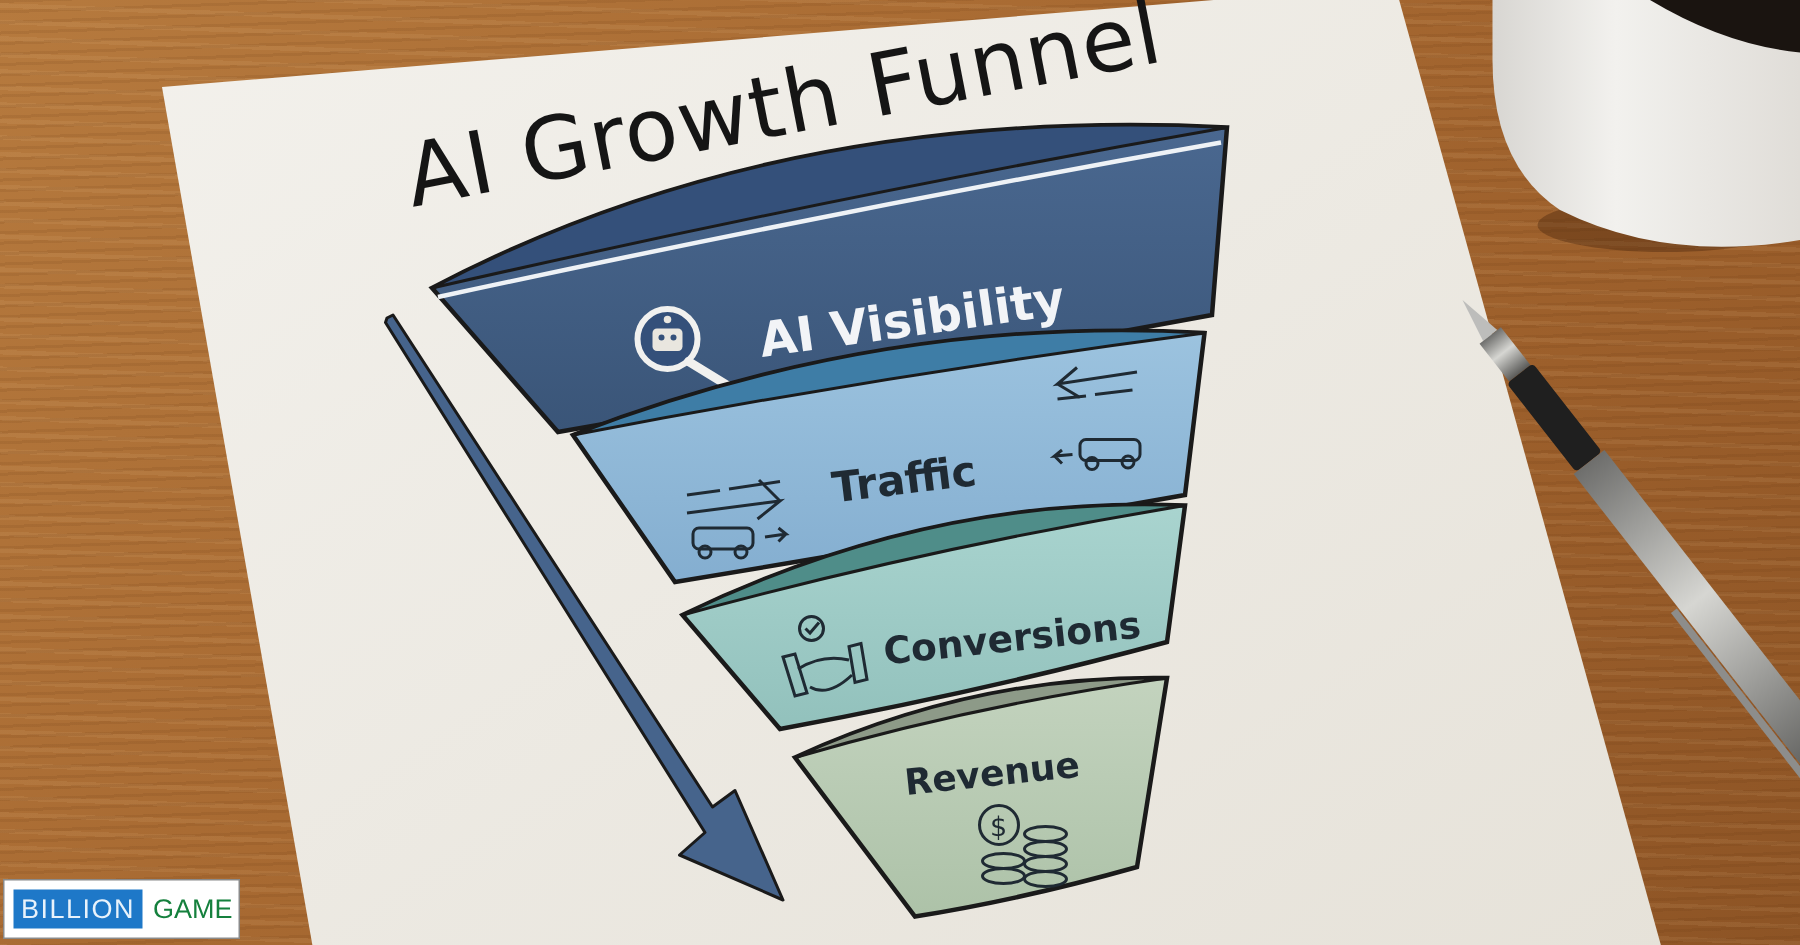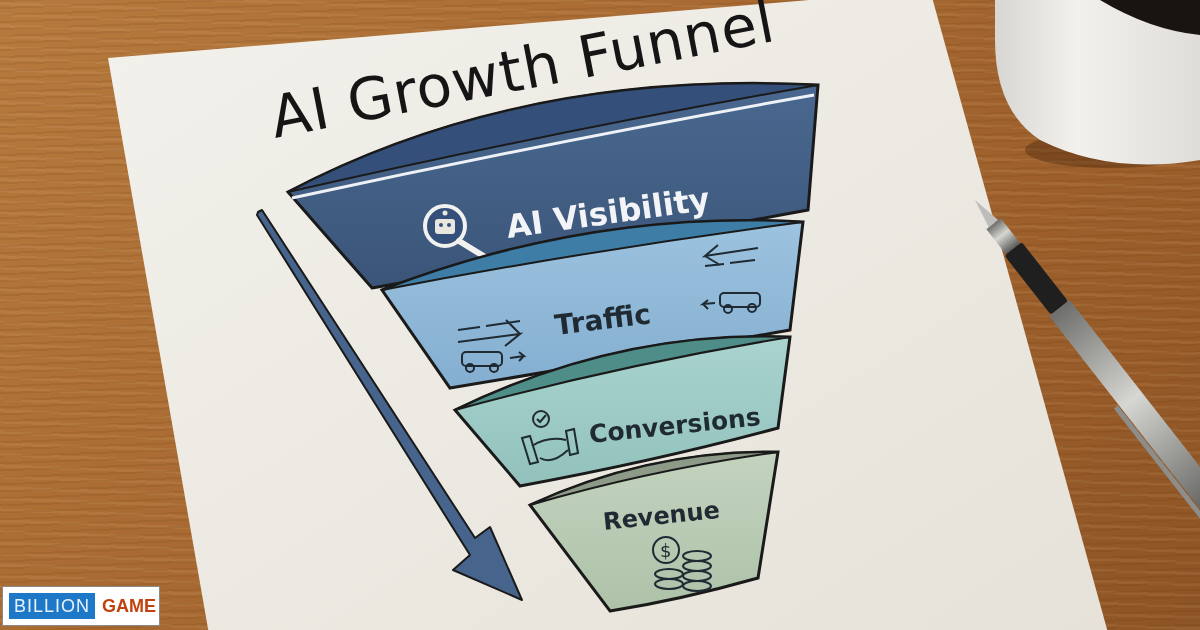--- a/index.html
+++ b/index.html
@@ -6,21 +6,21 @@
   body{width:1200px;height:630px;overflow:hidden;position:relative;font-family:"DejaVu Sans",sans-serif;}
   .desk{position:absolute;inset:0;
     background:
       repeating-linear-gradient(178deg, rgba(90,45,10,0.10) 0px, rgba(90,45,10,0.10) 2px, transparent 2px, transparent 7px),
       repeating-linear-gradient(182deg, rgba(255,220,170,0.08) 0px, rgba(255,220,170,0.08) 3px, transparent 3px, transparent 11px),
       linear-gradient(135deg,#b67a3e 0%,#a86a32 40%,#9c5f2b 70%,#8d5425 100%);
   }
   svg.scene{position:absolute;left:0;top:0;}
   .logo{position:absolute;left:2px;top:586px;width:158px;height:40px;background:#fff;border:1px solid #8a8a8a;display:flex;align-items:center;box-sizing:border-box;padding:6px;}
   .logo .blue{background:#1e78c8;color:#e8f2fb;font-family:"Liberation Sans",sans-serif;font-size:18px;letter-spacing:1px;height:100%;display:flex;align-items:center;padding:0 5px;}
-  .logo .black{color:#c2410c;font-family:"Liberation Sans",sans-serif;font-weight:bold;font-size:18px;padding-left:7px;}
+  .logo .black{color:#15803d;font-family:"Liberation Sans",sans-serif;font-weight:normal;font-size:18px;padding-left:7px;}
 </style>
 </head>
 <body>
 
 <div class="desk"></div>
 
 <svg class="scene" width="1200" height="630" viewBox="0 0 1200 630">
   <defs>
     <linearGradient id="paperG" x1="0" y1="0" x2="1" y2="1">
       <stop offset="0" stop-color="#f3f1ec"></stop>

